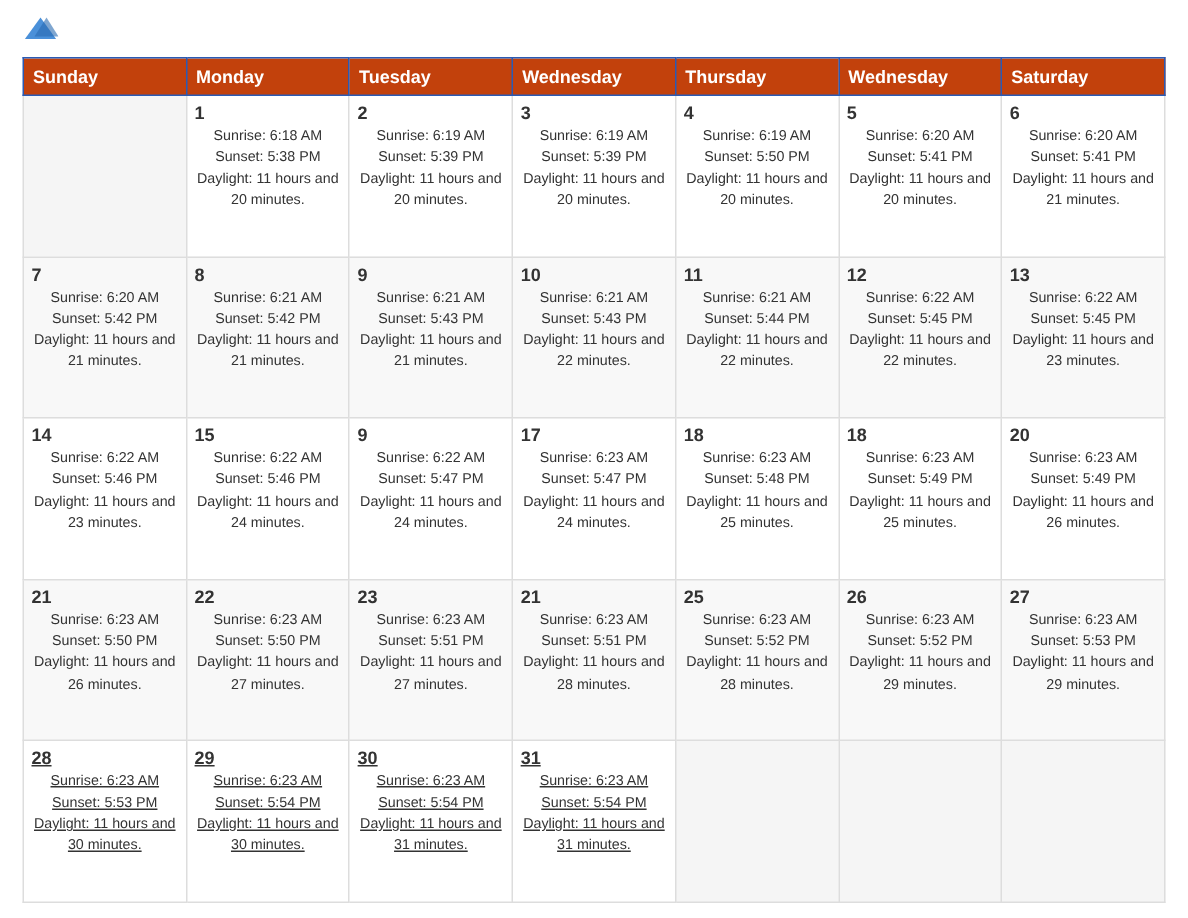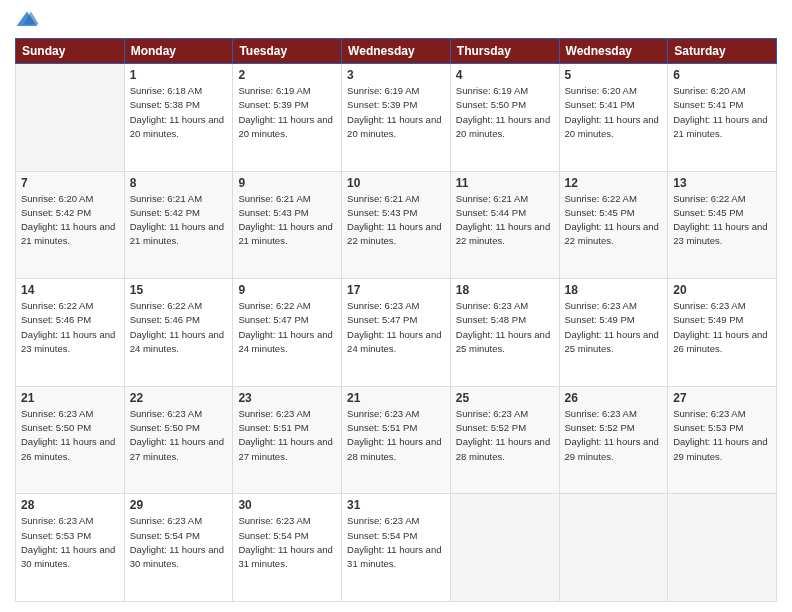--- a/index.html
+++ b/index.html
@@ -55,21 +55,21 @@
       color: #555;
     }
     .calendar {
       flex: 1;
       border: 1px solid #ccc;
       border-collapse: collapse;
       width: 100%;
       table-layout: fixed;
     }
     .calendar th {
-      background-color: #7f1d1d;
+      background-color: #c2410c;
       color: white;
       text-align: left;
       padding: 5px 6px;
       font-size: 12px;
       font-weight: bold;
       border: 1px solid #2a5ab4;
     }
     .calendar td {
       vertical-align: top;
       padding: 4px 5px;
@@ -84,26 +84,28 @@
     }
     .day-num {
       font-size: 12px;
       font-weight: bold;
       display: block;
       margin-bottom: 2px;
     }
     .day-info {
       line-height: 1.5;
       font-size: 9.5px;
+      text-align: center;
     }
     .empty-cell {
       background: #f5f5f5 !important;
     }
     .last-row td {
       height: 65px;
+      text-decoration: underline;
     }
   </style>
 </head>
 <body>
 
 <div class="page">
   <div class="header">
     <div class="logo">
       <svg class="logo-icon" viewBox="0 0 30 25">
         <polygon points="15,2 28,20 2,20" fill="#4a90d9"></polygon>

